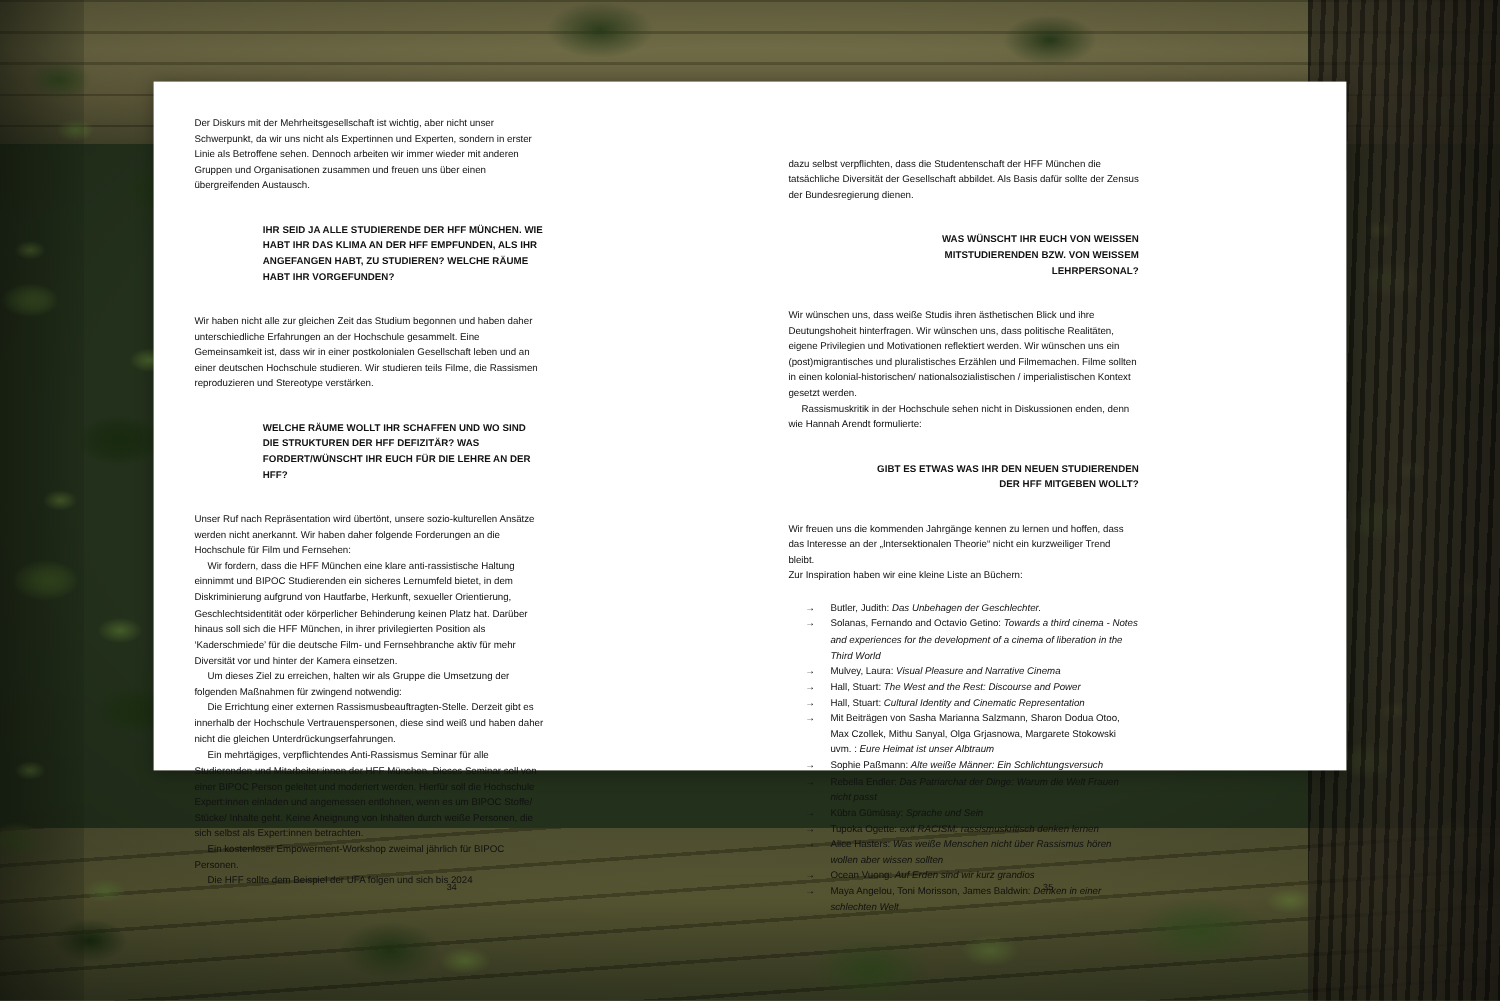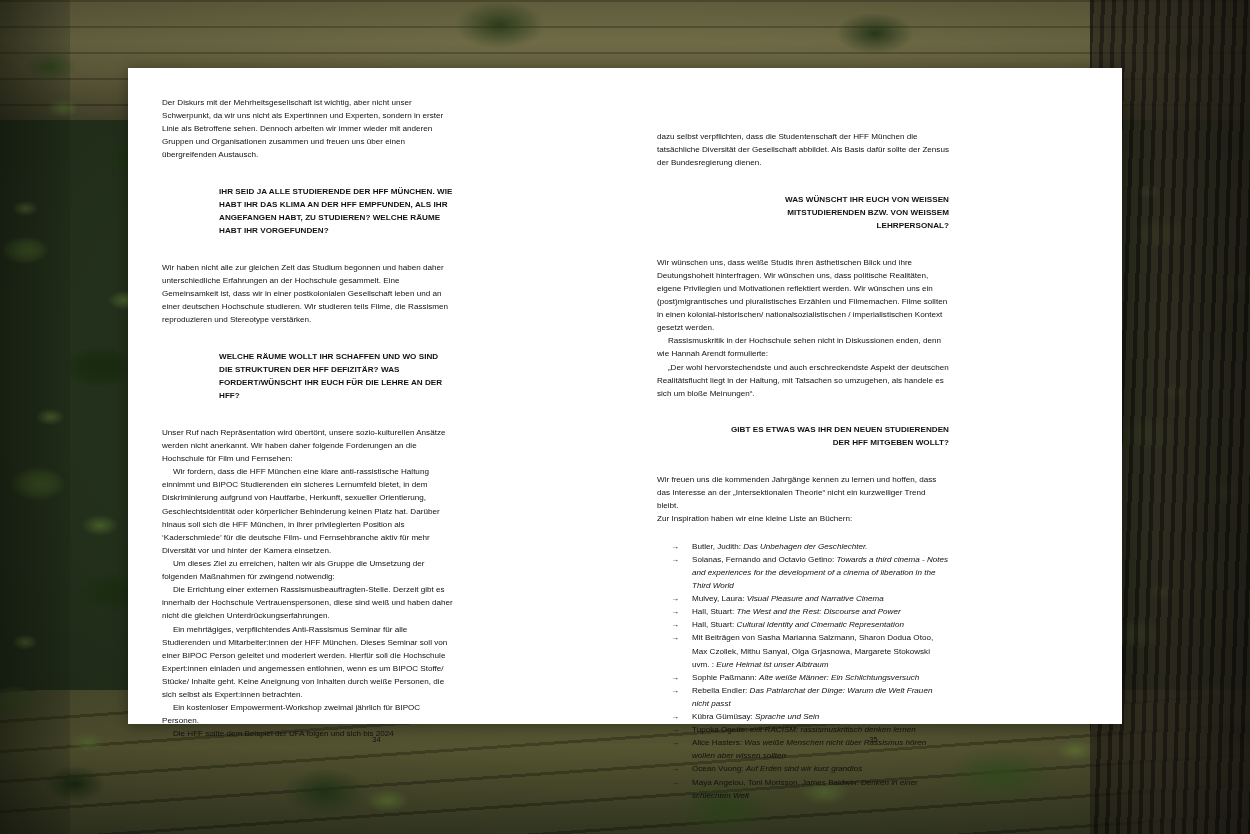--- a/index.html
+++ b/index.html
@@ -107,21 +107,21 @@
   .vignette {
     position: absolute; inset: 0;
     background: radial-gradient(ellipse 110% 100% at 50% 45%,
       rgba(0,0,0,0) 40%, rgba(0,0,0,0.45) 100%);
   }
 
   
   #spread {
     position: absolute;
     left: 128px; top: 68px;
-    width: 994px; height: 656px;
+    width: 994px; height: 574px;
     background: #ffffff;
     box-shadow: 0 2px 14px rgba(0,0,0,0.35);
   }
 
   .page { position: absolute; top: 0; height: 700px; }
   #page-left  { left: 0px;   width: 497px; }
   #page-right { left: 497px; width: 497px; }
 
   .col {
     position: absolute;
@@ -225,21 +225,20 @@
 
   <div class="page" id="page-right">
     <div class="col">
 
       <p class="body">dazu selbst verpflichten, dass die Studentenschaft der HFF München die tatsächliche Diversität der Gesellschaft abbildet. Als Basis dafür sollte der Zensus der Bundesregierung dienen.</p>
 
       <p class="question">WAS WÜNSCHT IHR EUCH VON WEISSEN MITSTUDIERENDEN BZW. VON WEISSEM LEHRPERSONAL?</p>
 
       <p class="body">Wir wünschen uns, dass weiße Studis ihren ästhetischen Blick und ihre Deutungshoheit hinterfragen. Wir wünschen uns, dass politische Realitäten, eigene Privilegien und Motivationen reflektiert werden. Wir wünschen uns ein (post)migrantisches und pluralistisches Erzählen und Filmemachen. Filme sollten in einen kolonial-historischen/ nationalsozialistischen / imperialistischen Kontext gesetzt werden.</p>
       <p class="body indent">Rassismuskritik in der Hochschule sehen nicht in Diskussionen enden, denn wie Hannah Arendt formulierte:</p>
-      <p class="body indent">„Der wohl hervorstechendste und auch erschreckendste Aspekt der deutschen Realitätsflucht liegt in der Haltung, mit Tatsachen so umzugehen, als handele es sich um bloße Meinungen“.</p>
 
       <p class="question">GIBT ES ETWAS WAS IHR DEN NEUEN STUDIERENDEN DER HFF MITGEBEN WOLLT?</p>
 
       <p class="body">Wir freuen uns die kommenden Jahrgänge kennen zu lernen und hoffen, dass das Interesse an der „Intersektionalen Theorie“ nicht ein kurzweiliger Trend bleibt.</p>
       <p class="body gap">Zur Inspiration haben wir eine kleine Liste an Büchern:</p>
 
       <ul class="booklist" id="booklist">
           <li><span class="arrow">→</span><span>Butler, Judith: </span><span class="ital">Das Unbehagen der Geschlechter.</span></li>
           <li><span class="arrow">→</span><span>Solanas, Fernando and Octavio Getino: </span><span class="ital">Towards a third cinema - Notes and experiences for the development of a cinema of liberation in the Third World</span></li>
           <li><span class="arrow">→</span><span>Mulvey, Laura: </span><span class="ital">Visual Pleasure and Narrative Cinema</span></li>

